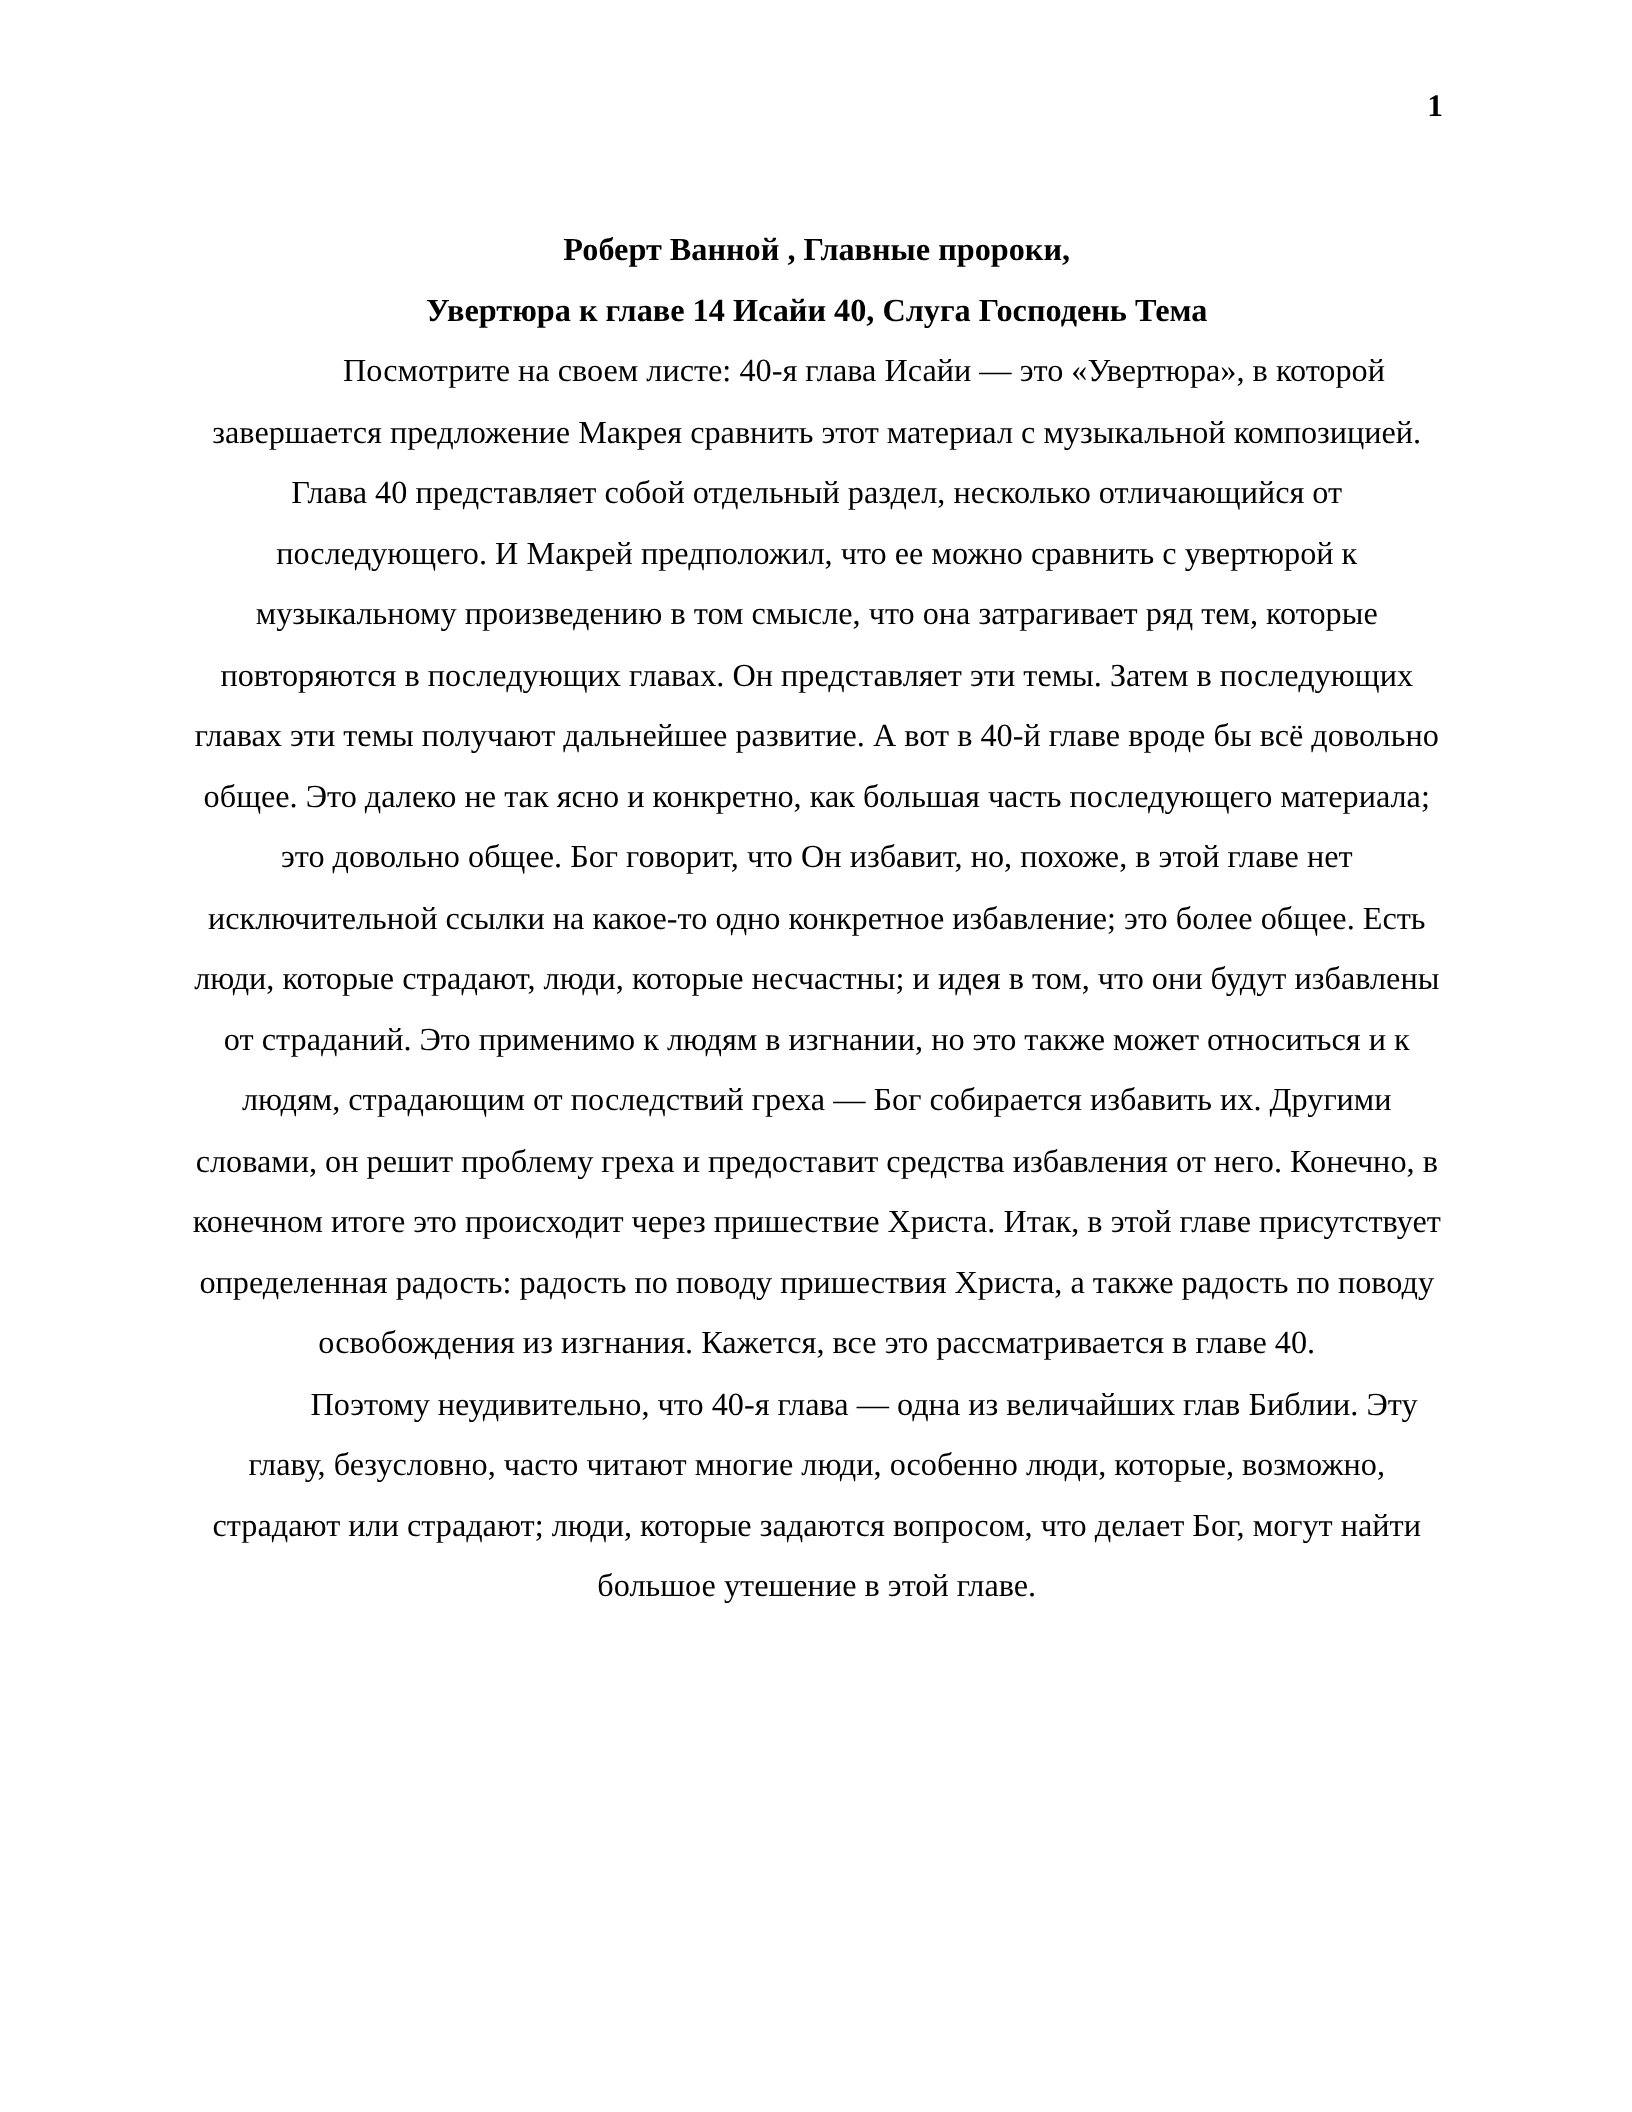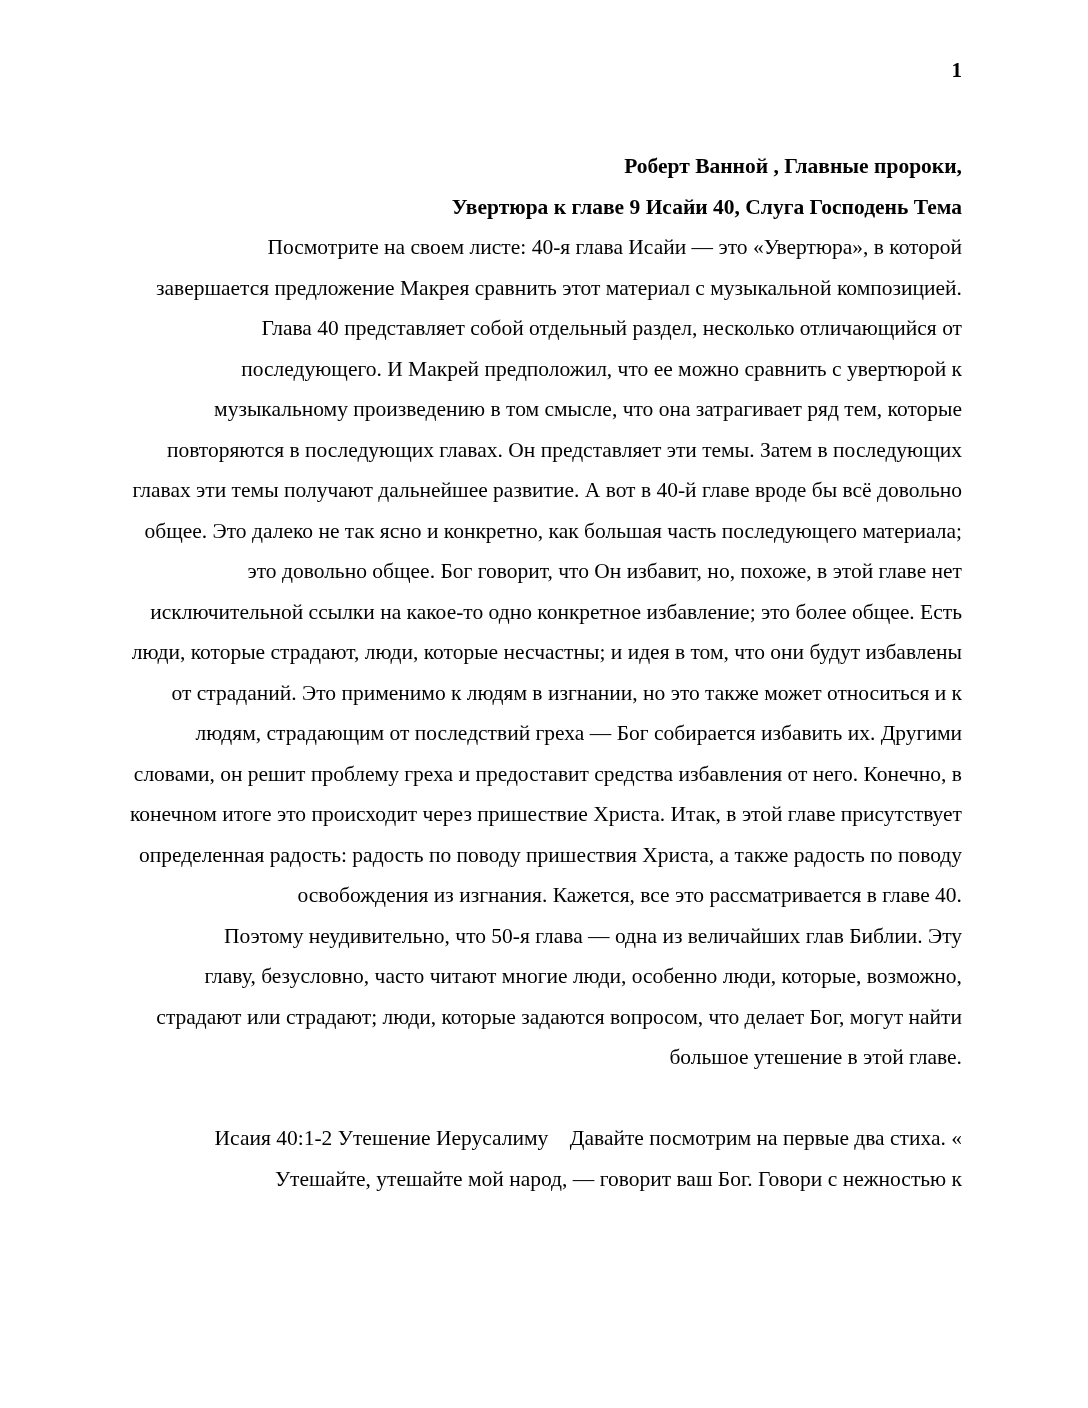--- a/index.html
+++ b/index.html
@@ -23,21 +23,21 @@
     font-size: 21px;
     font-weight: bold;
   }
   .content {
     position: absolute;
     top: 146px;
     left: 127px;
     width: 835px;
     font-size: 21.5px;
     line-height: 40.5px;
-    text-align: right;
+    text-align: center;
   }
   .content p {
     margin: 0;
     padding: 0;
   }
   .bold {
     font-weight: bold;
   }
   .indent {
     text-indent: 63px;
@@ -50,21 +50,20 @@
   }
 </style>
 </head>
 <body>
 
 <div class="page">
   <div class="page-number">1</div>
 
   <div class="content">
     <p class="bold">Роберт Ванной , Главные пророки,</p>
-    <p class="bold">Увертюра к главе 9 Исайи 40, Слуга Господень Тема</p>
+    <p class="bold">Увертюра к главе 14 Исайи 40, Слуга Господень Тема</p>
 
     <p class="indent">Посмотрите на своем листе: 40-я глава Исайи — это «Увертюра», в которой завершается предложение Макрея сравнить этот материал с музыкальной композицией. Глава 40 представляет собой отдельный раздел, несколько отличающийся от последующего. И Макрей предположил, что ее можно сравнить с увертюрой к музыкальному произведению в том смысле, что она затрагивает ряд тем, которые повторяются в последующих главах. Он представляет эти темы. Затем в последующих главах эти темы получают дальнейшее развитие. А вот в 40-й главе вроде бы всё довольно общее. Это далеко не так ясно и конкретно, как большая часть последующего материала; это довольно общее. Бог говорит, что Он избавит, но, похоже, в этой главе нет исключительной ссылки на какое-то одно конкретное избавление; это более общее. Есть люди, которые страдают, люди, которые несчастны; и идея в том, что они будут избавлены от страданий. Это применимо к людям в изгнании, но это также может относиться и к людям, страдающим от последствий греха — Бог собирается избавить их. Другими словами, он решит проблему греха и предоставит средства избавления от него. Конечно, в конечном итоге это происходит через пришествие Христа. Итак, в этой главе присутствует определенная радость: радость по поводу пришествия Христа, а также радость по поводу освобождения из изгнания. Кажется, все это рассматривается в главе 40.</p>
 
-    <p class="indent">Поэтому неудивительно, что 50-я глава — одна из величайших глав Библии. Эту главу, безусловно, часто читают многие люди, особенно люди, которые, возможно, страдают или страдают; люди, которые задаются вопросом, что делает Бог, могут найти большое утешение в этой главе.</p>
+    <p class="indent">Поэтому неудивительно, что 40-я глава — одна из величайших глав Библии. Эту главу, безусловно, часто читают многие люди, особенно люди, которые, возможно, страдают или страдают; люди, которые задаются вопросом, что делает Бог, могут найти большое утешение в этой главе.</p>
 
-    <p class="gap-before pre">Исаия 40:1-2 Утешение Иерусалиму &nbsp;&nbsp;&nbsp;Давайте посмотрим на первые два стиха. « Утешайте, утешайте мой народ, — говорит ваш Бог. Говори с нежностью к</p>
   </div>
 </div>
 
 </body></html>

